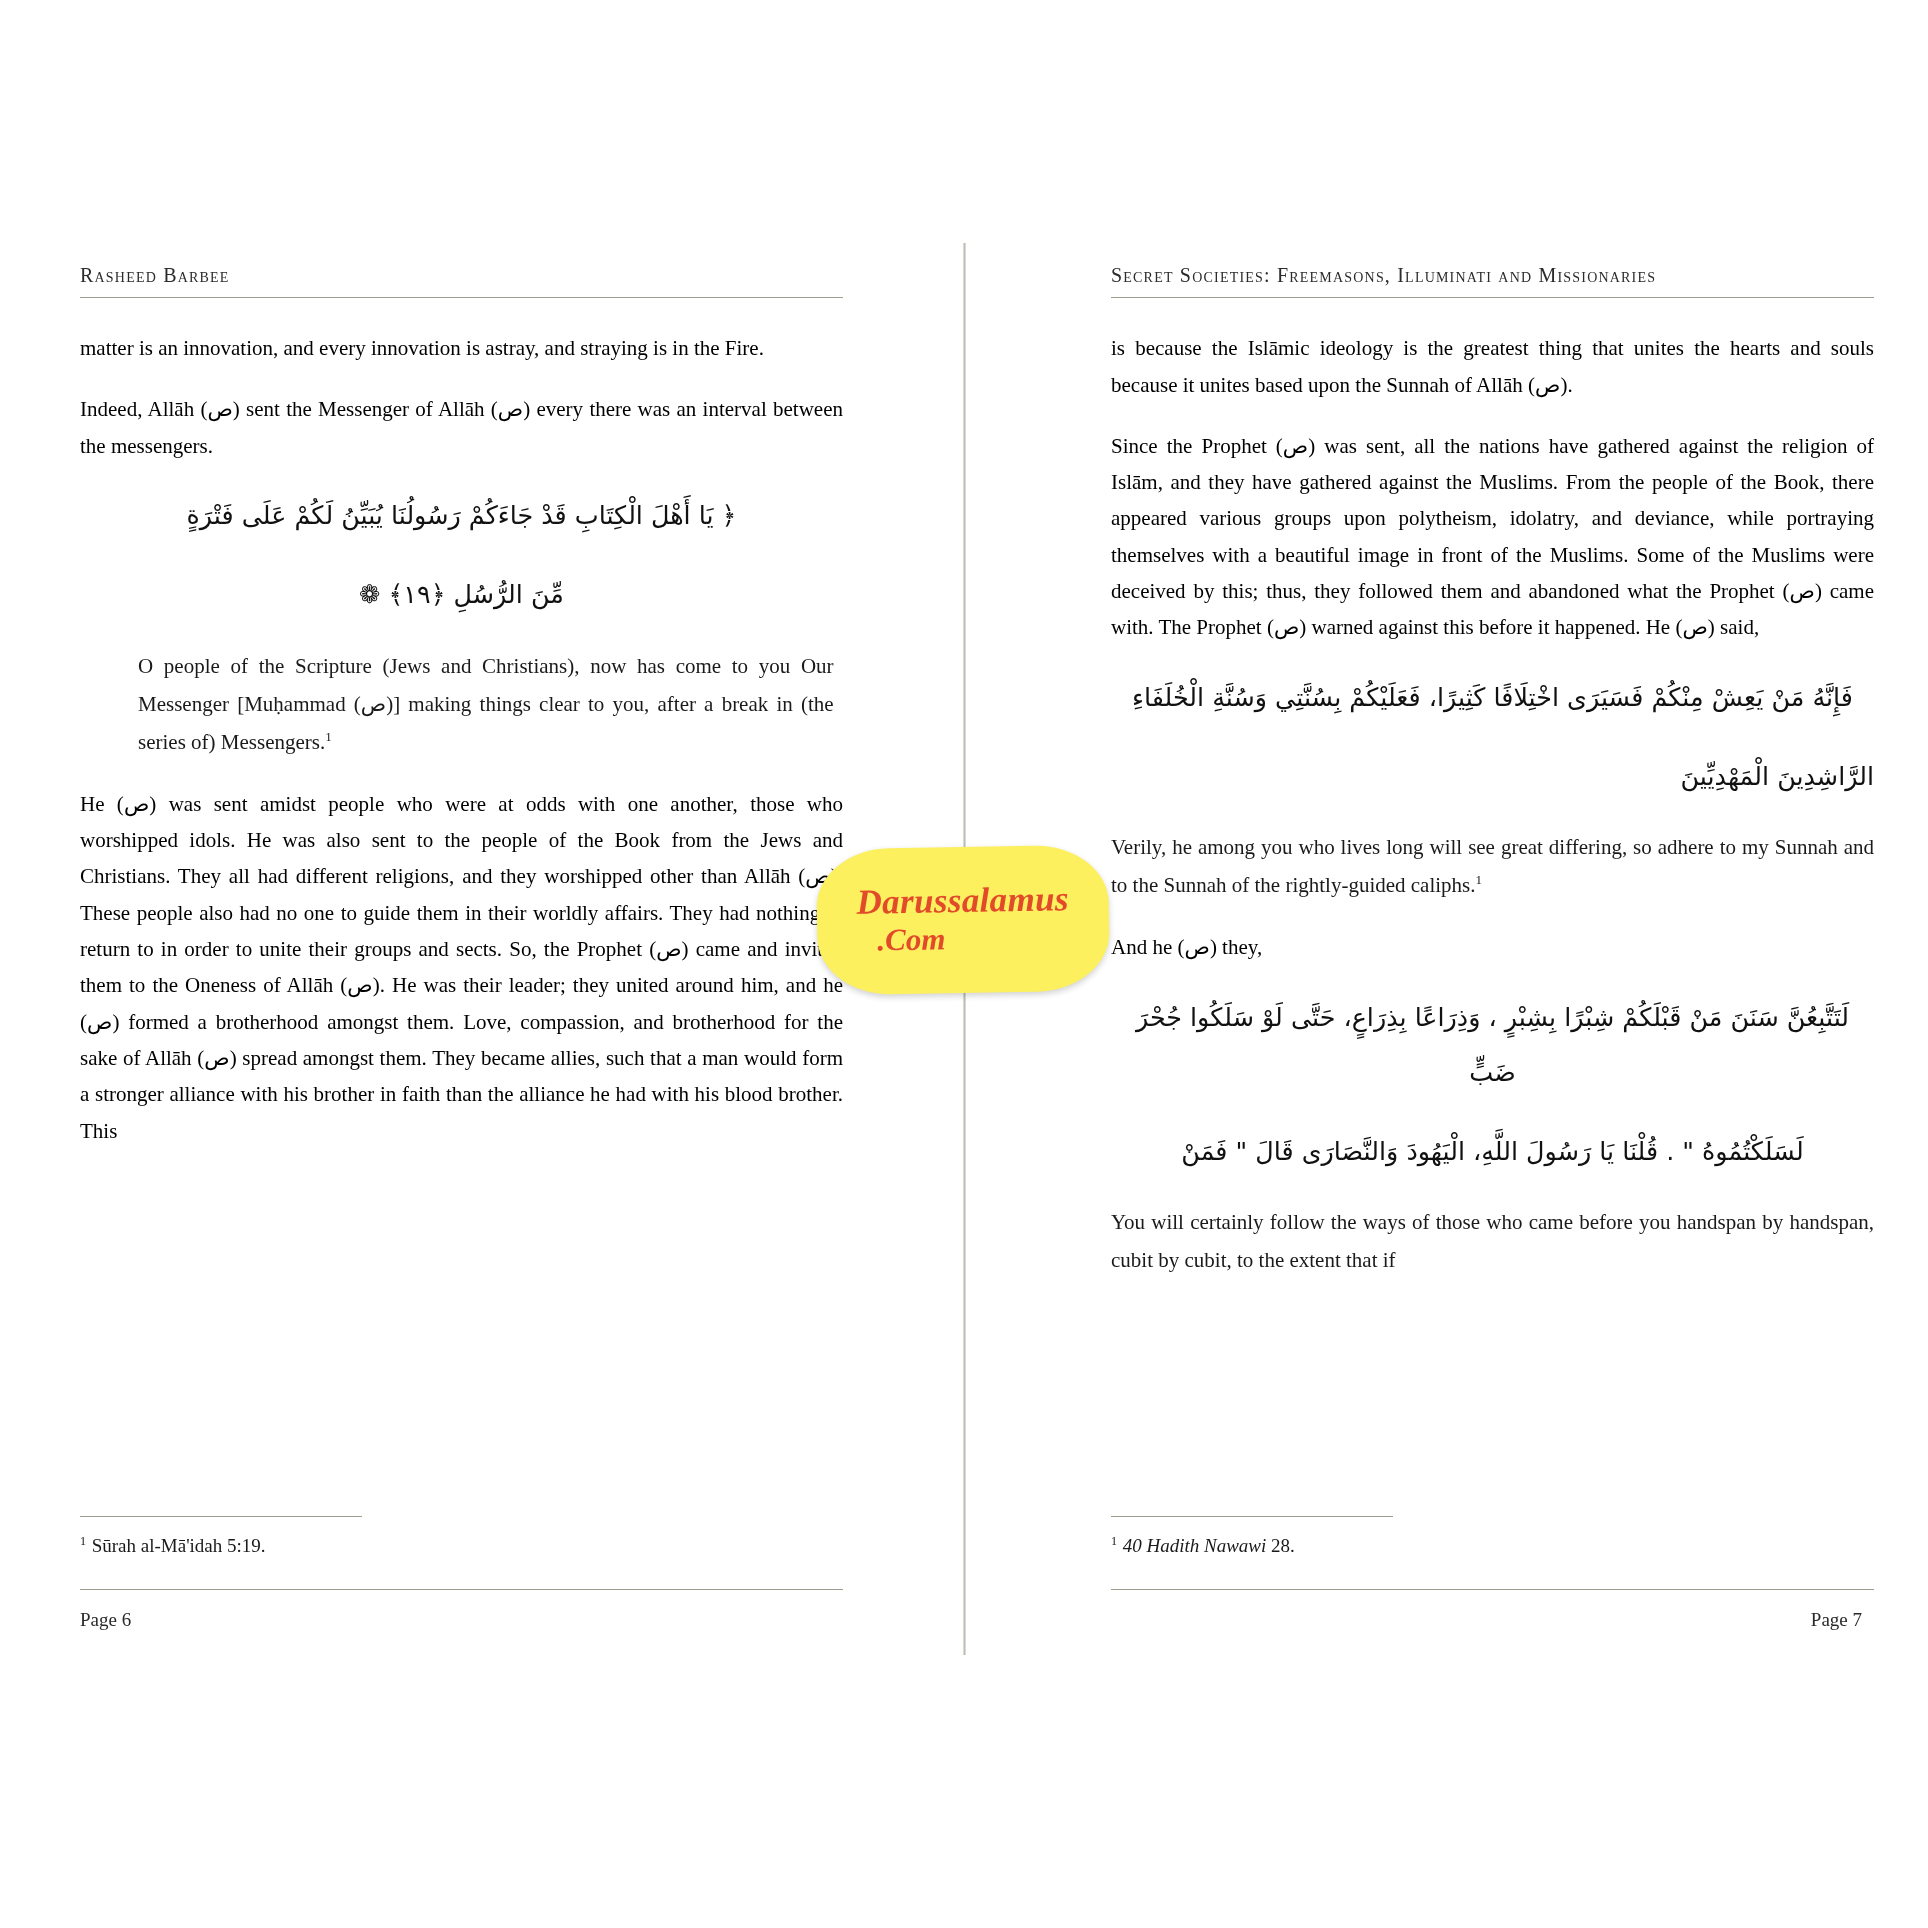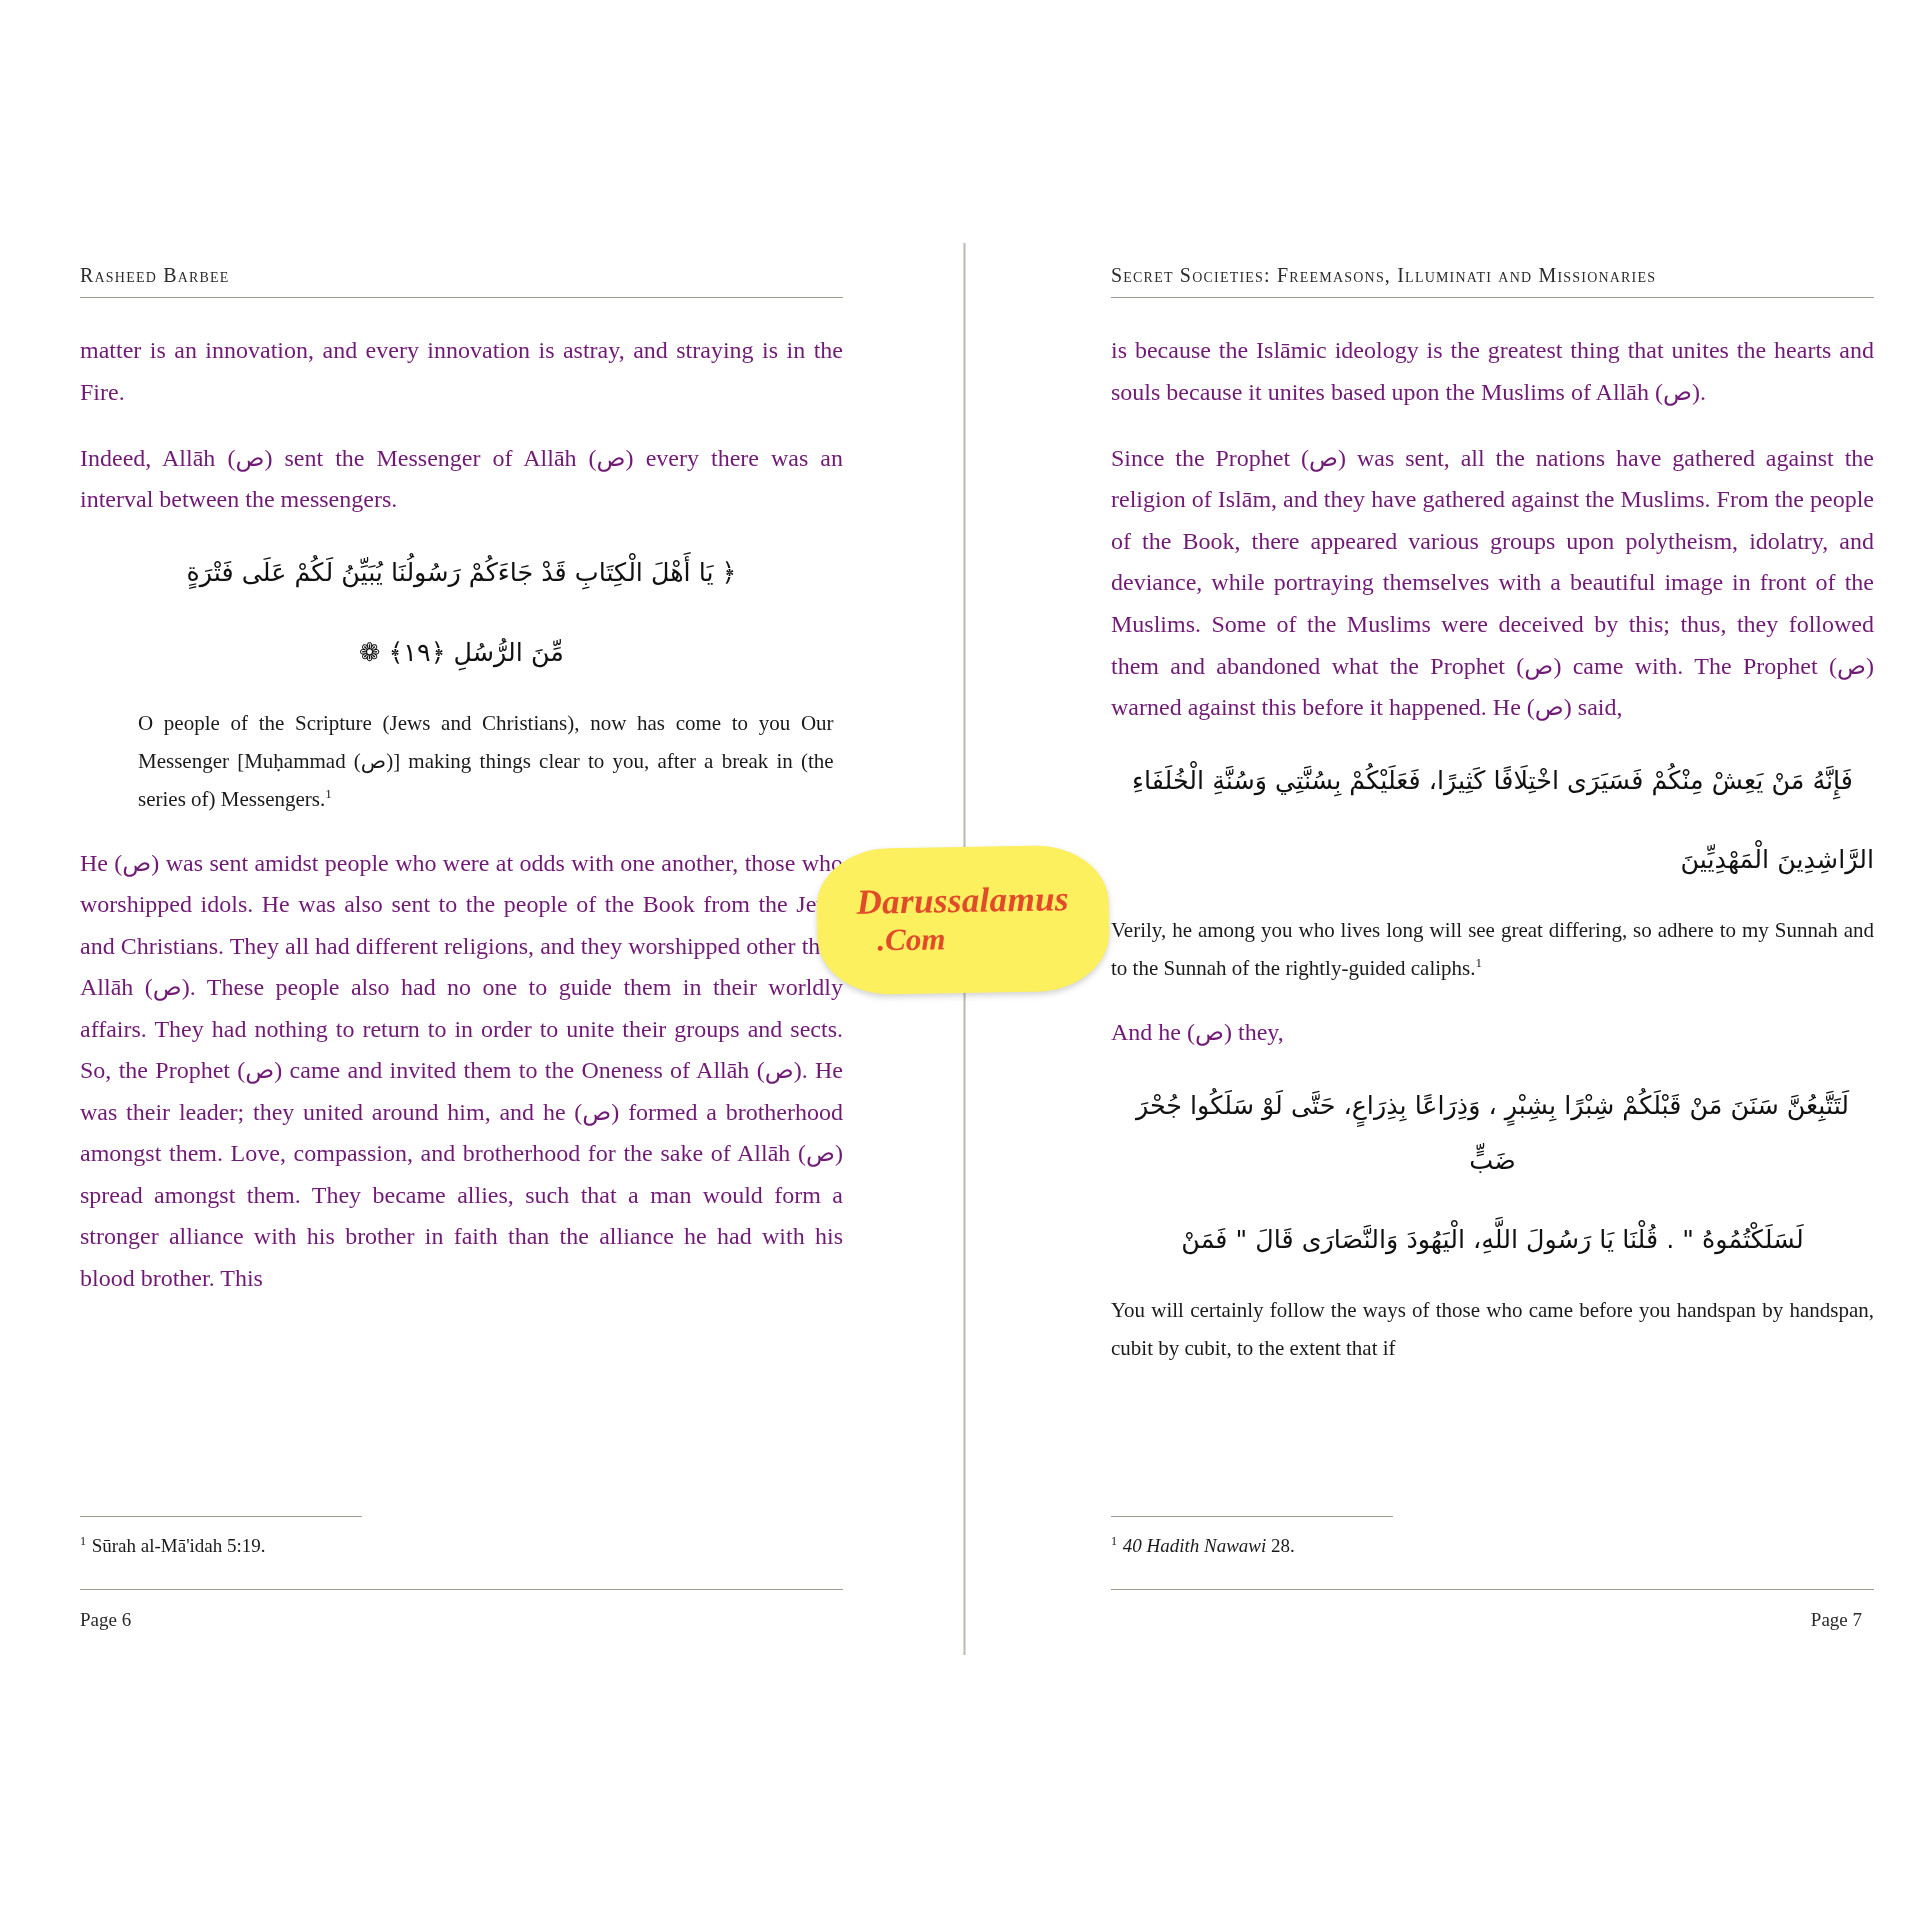--- a/index.html
+++ b/index.html
@@ -48,26 +48,26 @@
   .rh-left { text-align: left; }
   .rh-right { text-align: left; }
   .rule {
     border-bottom: 1.4px solid #9aa08f;
     width: 100%;
   }
   .body-area {
     margin-top: 32px;
   }
   p.body {
-    font-size: 24px;
+    font-size: 21px;
     line-height: 1.73;
     text-align: justify;
     text-align-last: left;
     margin: 0 0 24.5px 0;
-    color: #701a75;
+    color: #000000;
   }
 
   .arabic {
     direction: rtl;
     text-align: center;
     font-family: "DejaVu Sans", sans-serif;
     font-size: 25.4px;
     line-height: 2.15;
     margin: 24.5px 0 24.5px 0;
     color: #111;
@@ -192,21 +192,21 @@
 
     <div class="page-foot-rule"></div>
     <div class="page-number pn-left">Page 6</div>
   </div>
 
   <div class="page page-right">
     <div class="running-head rh-right">Secret Societies: Freemasons, Illuminati and Missionaries</div>
     <div class="rule"></div>
 
     <div class="body-area">
-      <p class="body">is because the Islāmic ideology is the greatest thing that unites the hearts and souls because it unites based upon the Muslims of Allāh (ص).</p>
+      <p class="body">is because the Islāmic ideology is the greatest thing that unites the hearts and souls because it unites based upon the Sunnah of Allāh (ص).</p>
       <p class="body">Since the Prophet (ص) was sent, all the nations have gathered against the religion of Islām, and they have gathered against the Muslims. From the people of the Book, there appeared various groups upon polytheism, idolatry, and deviance, while portraying themselves with a beautiful image in front of the Muslims. Some of the Muslims were deceived by this; thus, they followed them and abandoned what the Prophet (ص) came with. The Prophet (ص) warned against this before it happened. He (ص) said,</p>
 
       <div class="arabic">فَإِنَّهُ مَنْ يَعِشْ مِنْكُمْ فَسَيَرَى اخْتِلَافًا كَثِيرًا، فَعَلَيْكُمْ بِسُنَّتِي وَسُنَّةِ الْخُلَفَاءِ</div>
       <div class="arabic block-rtl">الرَّاشِدِينَ الْمَهْدِيِّينَ</div>
 
       <p class="translation"><span>Verily, he among you who lives long will see great differing, so adhere to my Sunnah and to the Sunnah of the rightly-guided caliphs.</span><sup class="fn">1</sup></p>
 
       <p class="body">And he (ص) they,</p>
 
       <div class="arabic">لَتَتَّبِعُنَّ سَنَنَ مَنْ قَبْلَكُمْ شِبْرًا بِشِبْرٍ ، وَذِرَاعًا بِذِرَاعٍ، حَتَّى لَوْ سَلَكُوا جُحْرَ ضَبٍّ</div>

